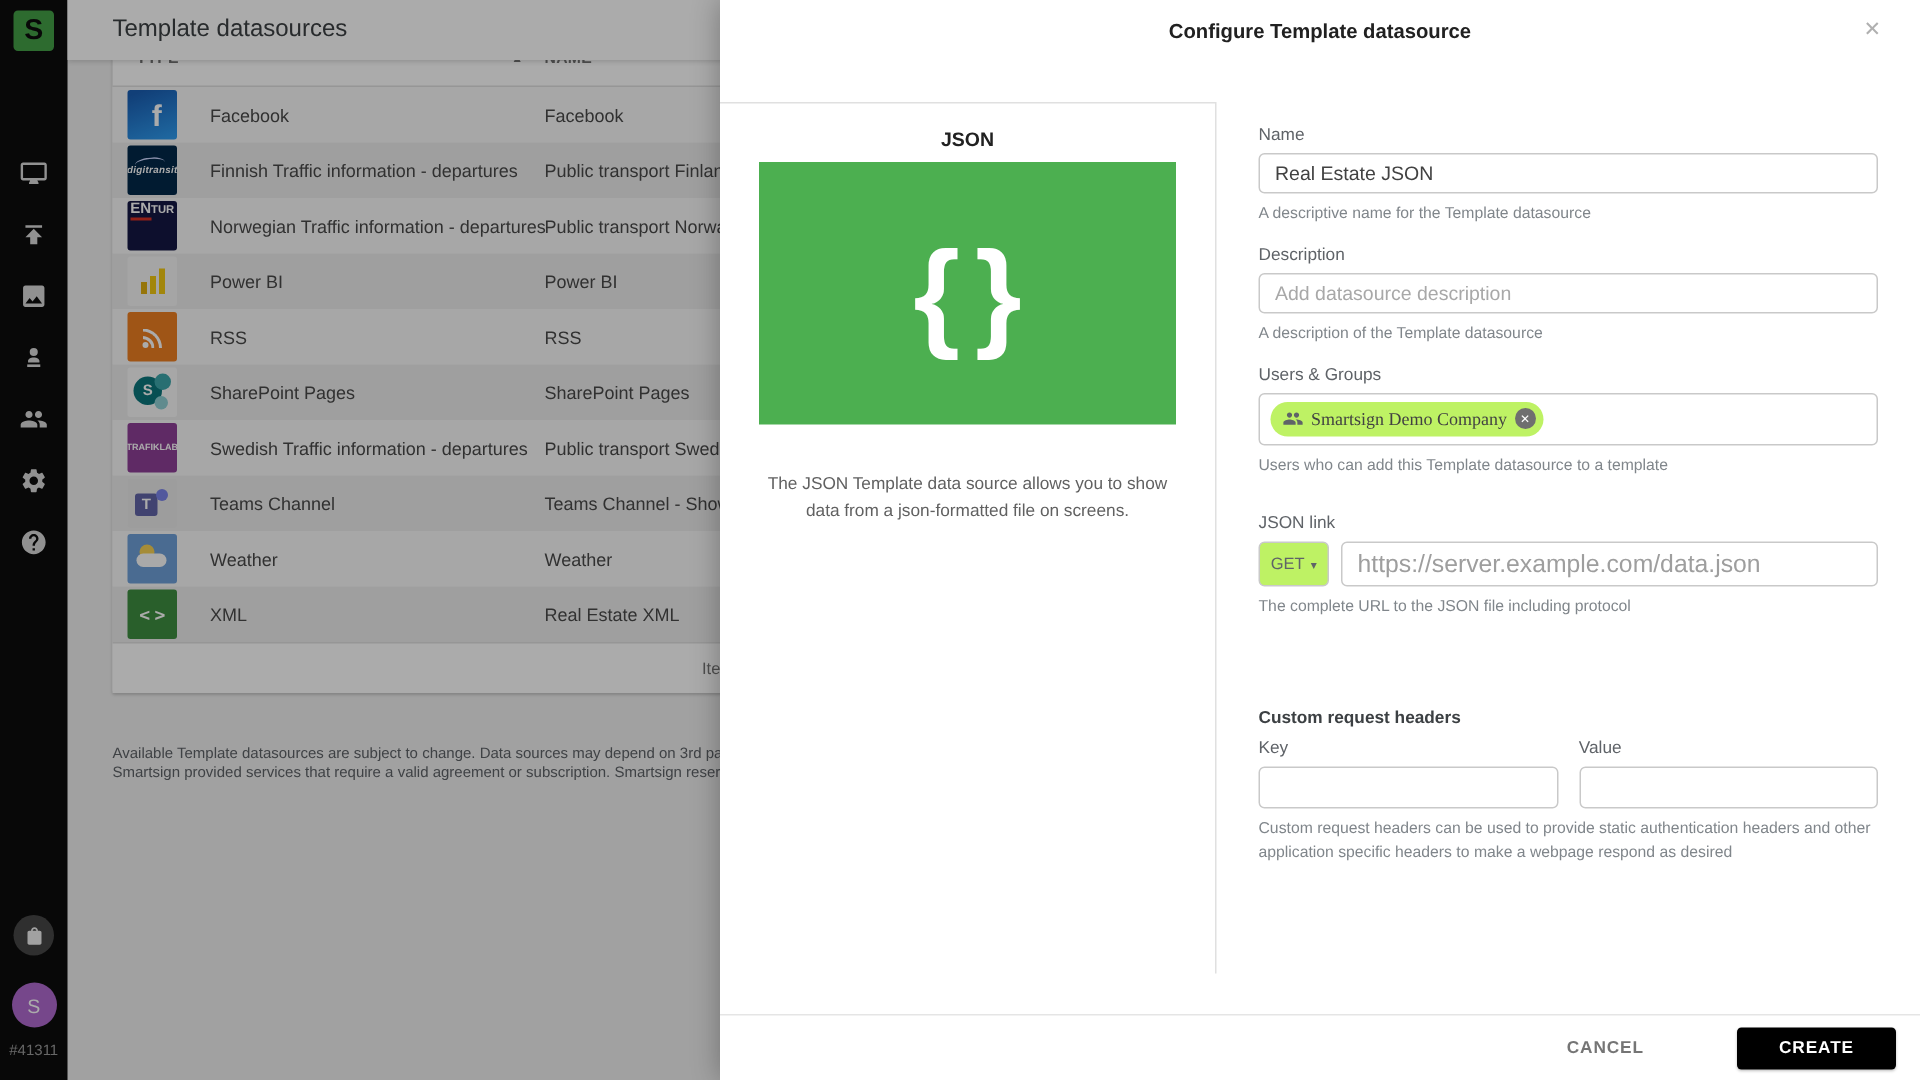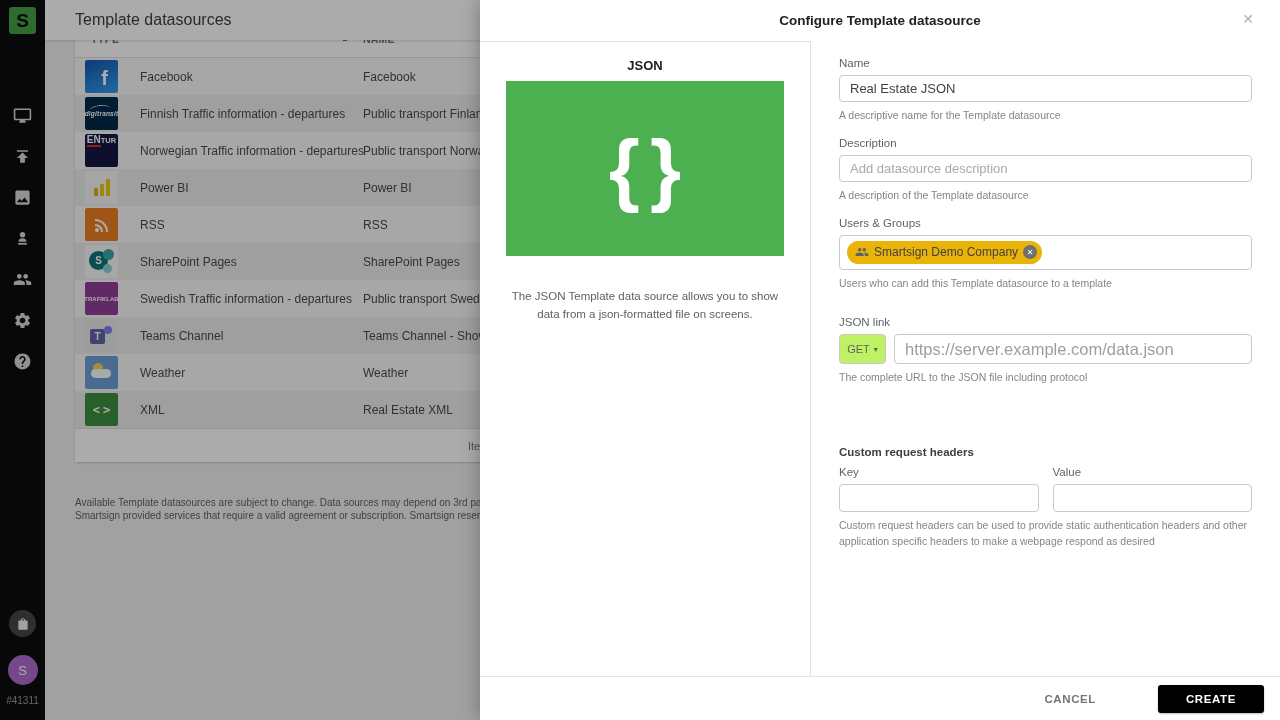--- a/index.html
+++ b/index.html
@@ -81,43 +81,43 @@
   .wx-sun { position:absolute; left:8px; top:7px; width:10px; height:10px; border-radius:50%; background:#f7d154; }
   .wx-cloud { position:absolute; left:6px; top:13px; width:20px; height:9px; background:#fdfdfd; border-radius:6px; }
   .tile-xml { background:#3e8e41; }
   .xml-t { color:#fff; font-weight:bold; font-size:12px; letter-spacing:3px; margin-left:3px; font-family:"DejaVu Sans Mono", monospace; }
 
   
   #overlay { position:absolute; inset:0; background:rgba(0,0,0,.33); z-index:5; }
 
   
   #modal { position:absolute; left:480px; top:0; width:800px; height:720px; background:#fff; z-index:10;
-    display:flex; flex-direction:column; box-shadow:0 0 18px rgba(0,0,0,.3); }
+    display:flex; flex-direction:column; box-shadow:0 0 18px rgba(0,0,0,.3);gap:27px; }
   .m-header { height:41px; flex:none; position:relative; display:flex; align-items:center; justify-content:center; }
   .m-title { font-size:13.5px; font-weight:bold; color:#212121; }
   .m-close { position:absolute; right:26px; top:11px; font-size:14px; color:#b0b0b0; cursor:pointer; }
   .m-body { flex:1; display:flex; min-height:0; }
   .info-pane { width:330px; flex:none; border-top:1px solid #e0e0e0; padding:16px 26px 0 26px;text-align:center; }
   .info-h { font-size:13px; font-weight:bold; color:#212121; margin-bottom:8px; }
   .info-tile { width:100%; height:175px; background:#4caf50; display:flex; align-items:center; justify-content:center; gap:10px; }
   .brace { color:#fff; font-size:80px; font-weight:bold; line-height:1; }
   .info-desc { margin-top:32px; font-size:11.5px; color:#616161; line-height:1.55; }
   .form-pane { flex:1; border-left:1px solid #e0e0e0; padding:14px 28px 0 28px; overflow:hidden; }
 
   .f-label { font-size:11.5px; color:#5f6368; margin:13px 0 6px; }
   .f-label.first { margin-top:2px; }
   .f-label.strong { color:#3c4043; font-weight:bold;margin-top:48px; }
   .inp { width:100%; height:27px; border:1px solid #c9c9c9; border-radius:4px; padding:0 10px;
     font-size:13px; color:#424242; font-family:"Liberation Sans", sans-serif; outline:none; background:#fff; }
   .inp::placeholder { color:#a8a8a8; }
   .helper { font-size:10.5px; color:#80868b; margin-top:6px; line-height:1.5; }
 
   .users-box { border:1px solid #c9c9c9; border-radius:4px; padding:5px 7px; min-height:34px; display:flex; align-items:center; }
-  .chip { display:inline-flex; align-items:center; gap:5px; background:#eab308; border-radius:12px; height:23px;
-    padding:0 5px 0 8px; font-size:12px; color:#424242; }
+  .chip { display:inline-flex; align-items:center; gap:5px; background:#bef264; border-radius:12px; height:23px;
+    padding:0 5px 0 8px; font-size:12px; color:#424242;font-family:Liberation Serif, serif; }
   .chip svg { width:14px; height:14px; fill:#5f6368; }
   .chip-x { width:14px; height:14px; border-radius:50%; background:#6f6f6f; color:#fff; font-size:8px;
     display:flex; align-items:center; justify-content:center; cursor:pointer; }
 
   .gap { height:12px; }
   .link-row { display:flex; gap:8px; }
   .get-btn { height:30px; min-width:47px; border:1px solid #c9c9c9; border-radius:4px; background:#bef264;
     font-size:11px; color:#5f6368; display:flex; align-items:center; justify-content:center; gap:4px; cursor:pointer; }
   .get-caret { font-size:8px; color:#5f6368; }
   .url-inp { flex:1; height:30px; border:1px solid #c9c9c9; border-radius:4px; padding:0 10px;

